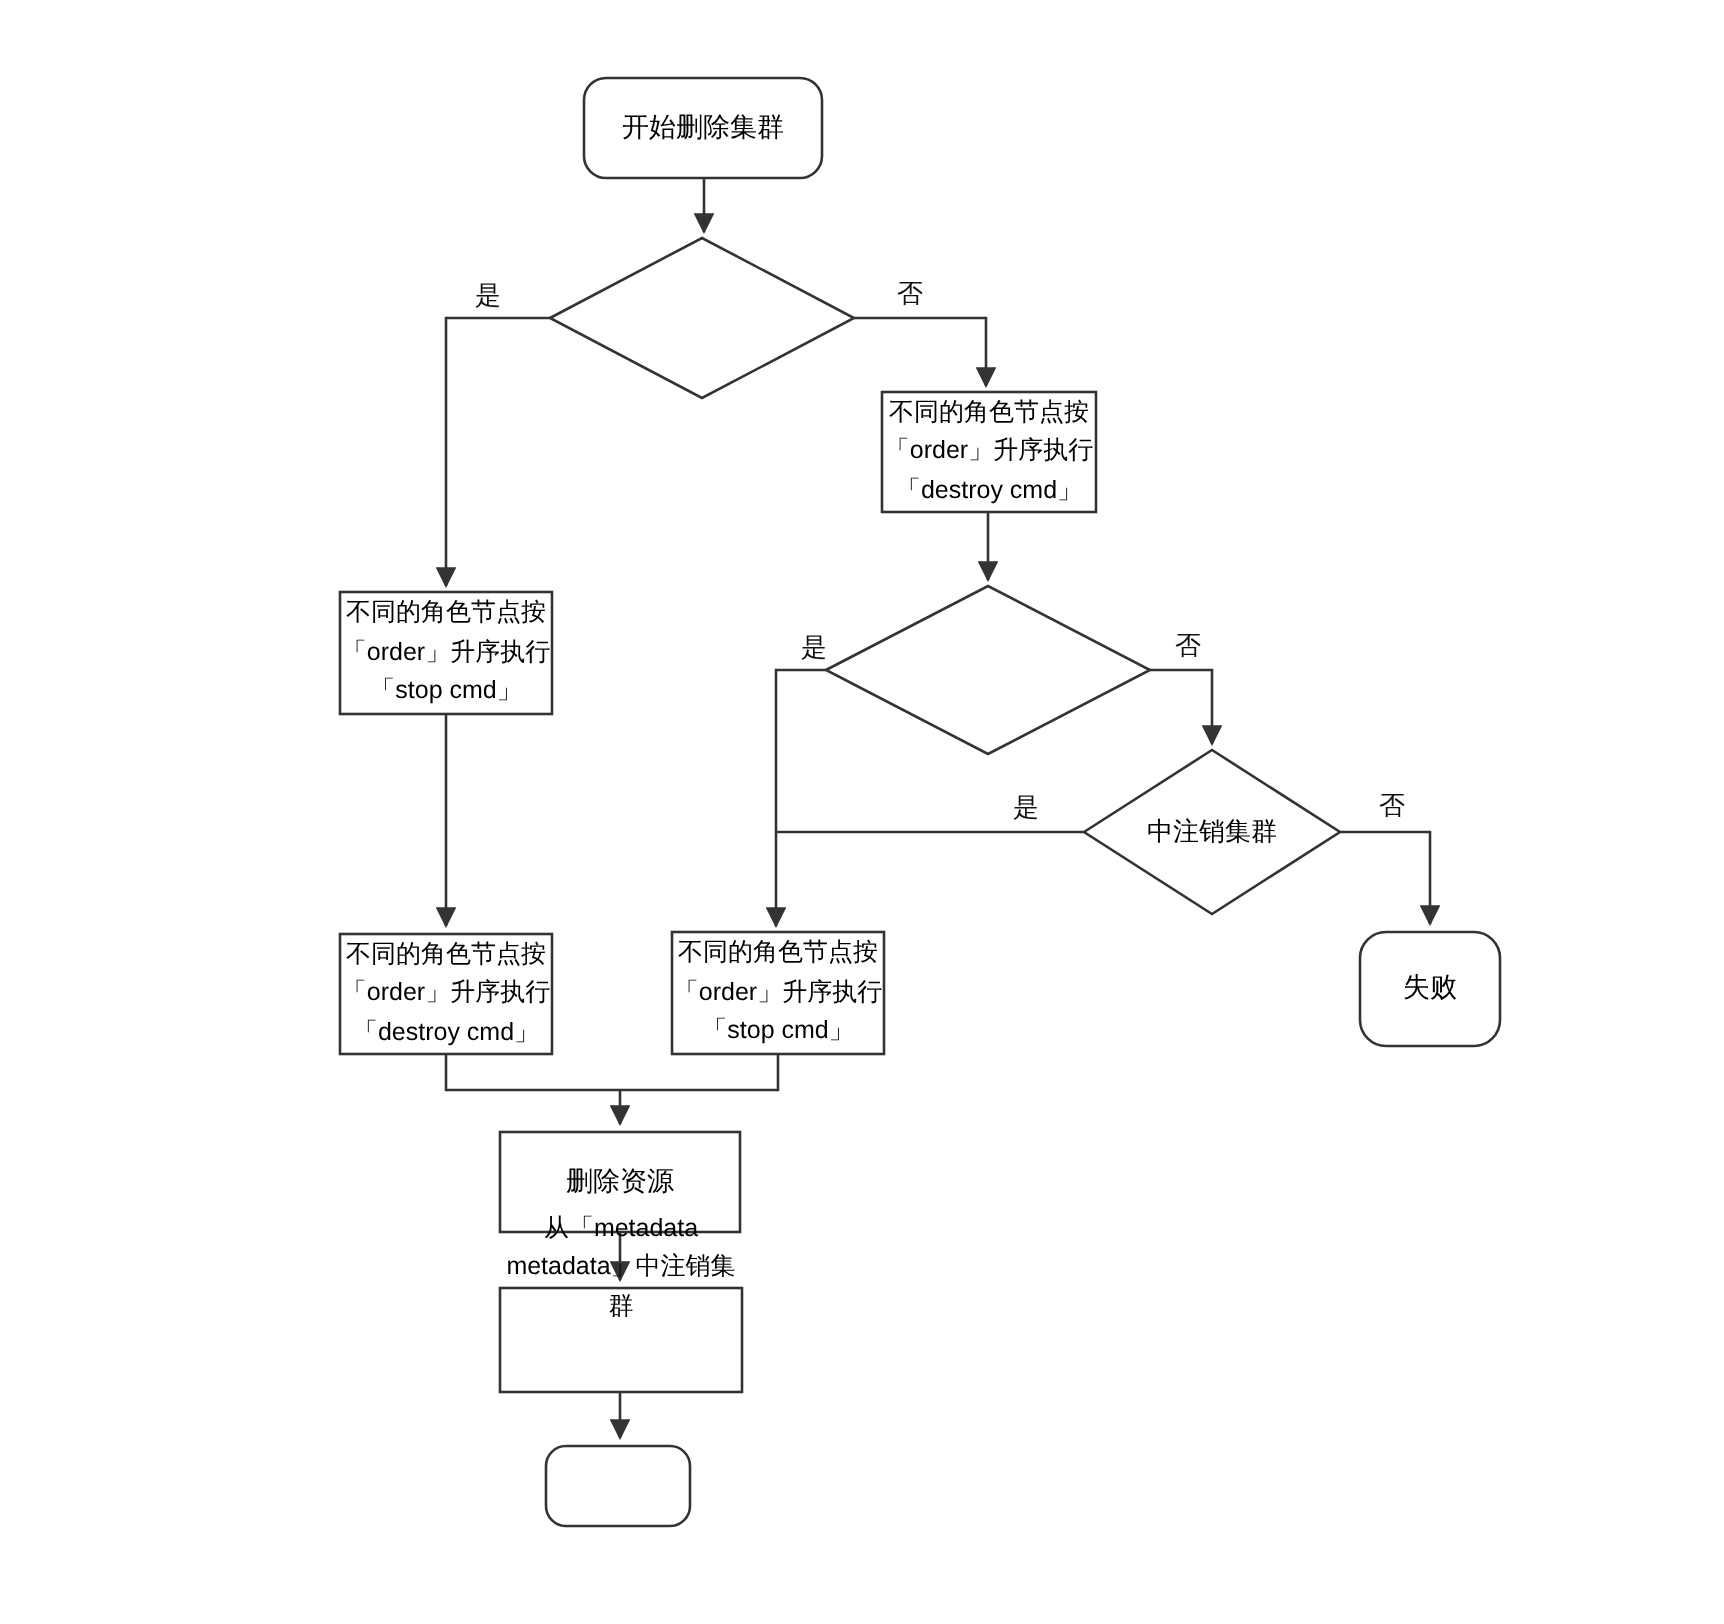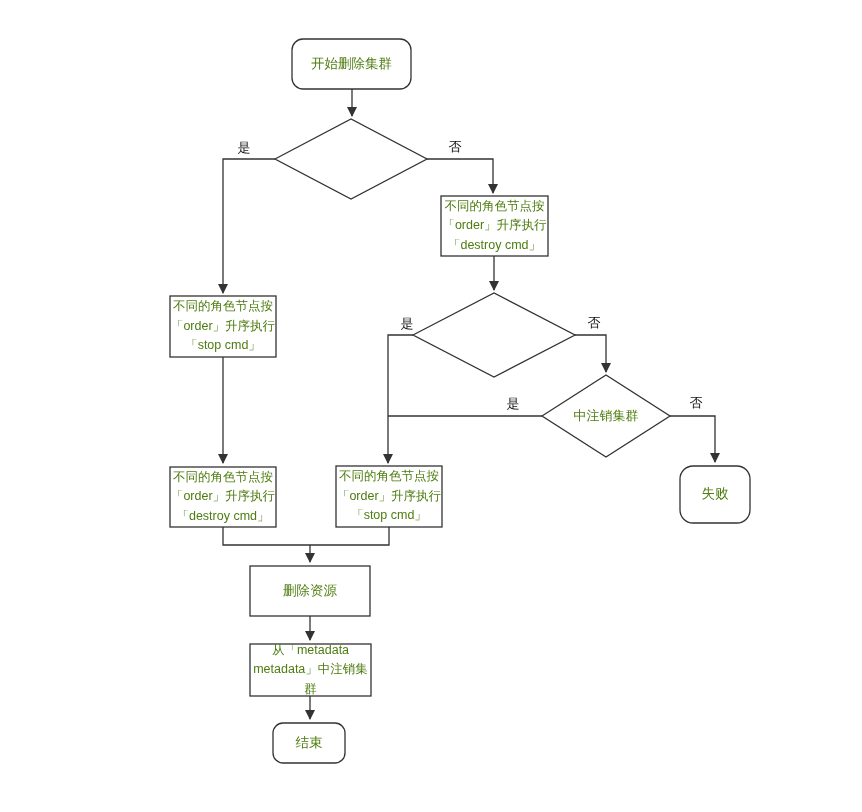--- a/index.html
+++ b/index.html
@@ -23,21 +23,21 @@
   }
   .node-text {
     position: absolute;
     display: flex;
     flex-direction: column;
     align-items: center;
     justify-content: center;
     text-align: center;
     font-size: 12.5px;
     line-height: 1.55;
-    color: #4d7c0f;
+    color: #000000;
     pointer-events: none;
   }
   .node-text.lg {
     font-size: 13.5px;
   }
   .edge-label {
     position: absolute;
     transform: translate(-50%, -50%);
     font-size: 13px;
     color: #111111;
@@ -131,28 +131,25 @@
   <div class="node-text" style="left:336px; top:466px; width:106px; height:61px;">
     <div>不同的角色节点按</div>
     <div>「order」升序执行</div>
     <div>「stop cmd」</div>
   </div>
 
   <div class="node-text lg" style="left:250px; top:566px; width:120px; height:50px;">
     <div>删除资源</div>
   </div>
 
-  <div class="node-text" style="left:250px; top:644px; width:121px; height:52px;">
+  <div class="node-text" style="left:250px; top:608px; width:121px; height:52px;">
     <div>从「metadata</div>
     <div>metadata」中注销集群</div>
   </div>
 
-  <div class="node-text lg" style="left:273px; top:723px; width:72px; height:40px;">
-    <div>结束</div>
-  </div>
 
   <div class="edge-label" style="left:244px; top:148px;">是</div>
   <div class="edge-label" style="left:455px; top:147px;">否</div>
   <div class="edge-label" style="left:407px; top:324px;">是</div>
   <div class="edge-label" style="left:594px; top:323px;">否</div>
   <div class="edge-label" style="left:513px; top:404px;">是</div>
   <div class="edge-label" style="left:696px; top:403px;">否</div>
 
 </div>
 

